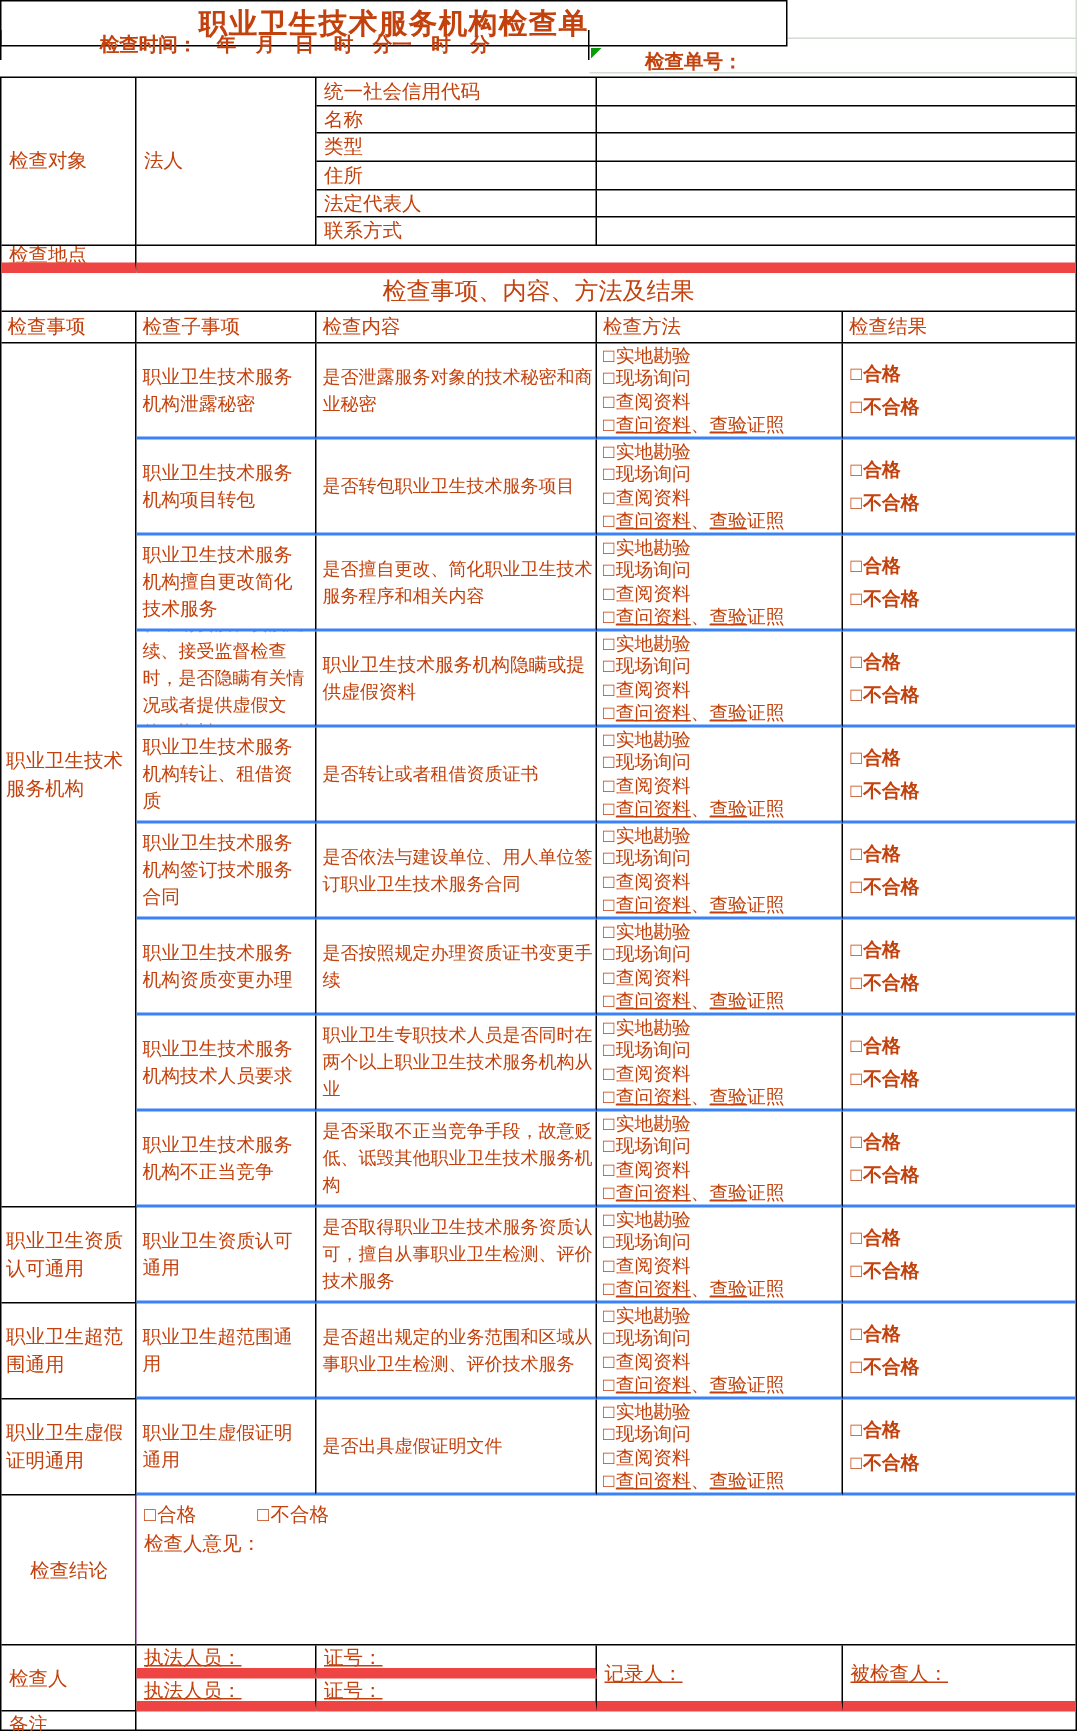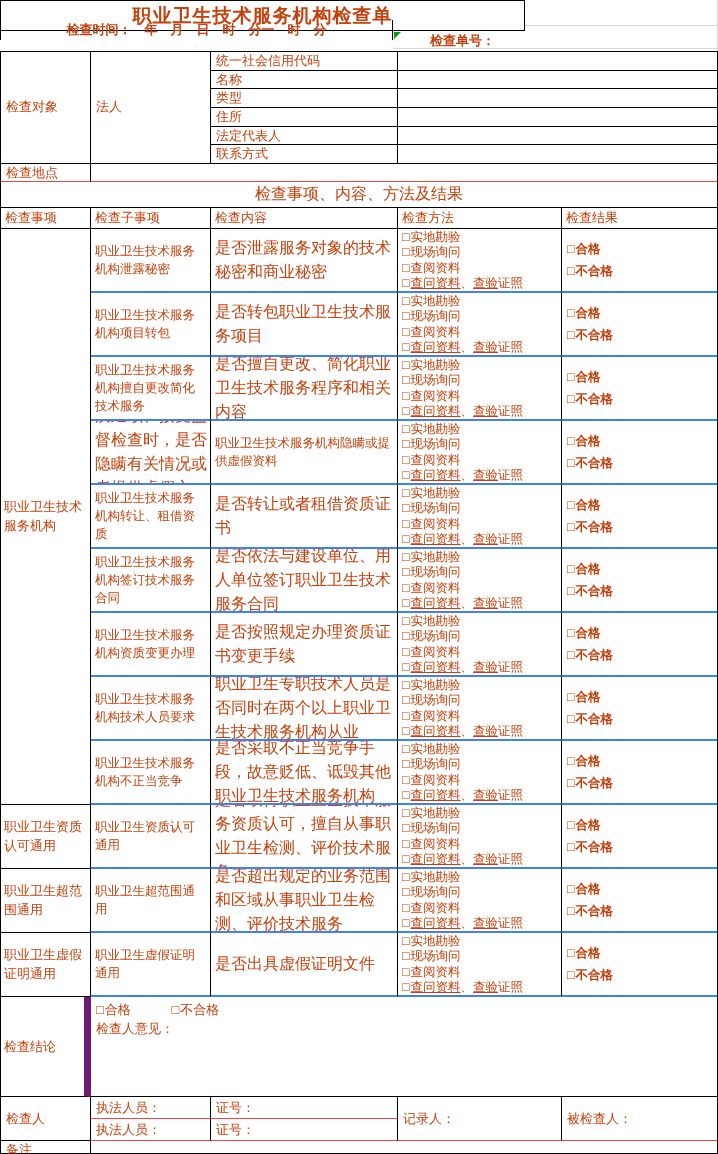--- a/index.html
+++ b/index.html
@@ -17,21 +17,21 @@
     border-left:1px solid #000;border-right:1px solid #000;display:flex;align-items:center;
     justify-content:center;font-weight:bold;z-index:2;}
   .info-right{position:absolute;left:393px;top:31px;width:325px;height:20px;box-sizing:border-box;
     display:flex;align-items:center;padding-left:37px;font-weight:bold;z-index:2;}
   .tri{position:absolute;left:394px;top:32px;width:0;height:0;
     border-top:7px solid #089a08;border-right:7px solid transparent;z-index:3;}
   
   .main{position:absolute;left:0;top:51px;width:718px;height:1103px;box-sizing:border-box;
     border:1px solid #000;display:flex;flex-direction:column;background:#fff;}
   .bd{box-sizing:border-box;overflow:hidden;}
-  .br{border-right:1px solid #000;} .bb{border-bottom:1px solid #ef4444;}
+  .br{border-right:1px solid #000;} .bb{border-bottom:7px solid #ef4444;text-decoration:underline;}
   .vc{display:flex;align-items:center;} .pl{padding-left:5px;}
   
   .subject{display:grid;grid-template-columns:90px 120px 187px 1fr;
     grid-template-rows:repeat(6,1fr);height:112px;flex:none;}
   .sc{box-sizing:border-box;border-right:1px solid #000;border-bottom:1px solid #000;
     display:flex;align-items:center;padding-left:5px;overflow:hidden;}
   .sc.last{border-right:none;}
   .loc{display:flex;height:18px;flex:none;}
   .section{height:25px;flex:none;border-bottom:1px solid #000;display:flex;align-items:center;
     justify-content:center;font-size:16px;}
@@ -41,31 +41,31 @@
   .hc:last-child{border-right:none;}
   
   .group{display:flex;flex:none;}
   .gitem{width:90px;box-sizing:border-box;border-right:1px solid #000;border-bottom:1px solid #000;
     display:flex;align-items:center;padding:0 3px;line-height:1.45;}
   .grows{flex:1;display:flex;flex-direction:column;}
   .trow{display:grid;grid-template-columns:120px 187px 164px 1fr;height:64px;flex:none;}
   .cell{box-sizing:border-box;border-right:1px solid #000;border-bottom:2px solid #3b82f6;overflow:hidden;}
   .trow .cell:last-child{border-right:none;}
   .sub{display:flex;align-items:center;padding:0 3px 0 4px;line-height:1.45;font-size:12.5px;}
-  .cont{display:flex;align-items:center;padding:0 2px 0 4px;line-height:1.5;font-size:16px;}
+  .cont{display:flex;align-items:center;padding:0 2px 0 4px;line-height:1.5;font-size:12px;}
   .meth{padding:1px 0 0 4px;font-size:12.5px;}
   .meth .m{line-height:15.4px;white-space:nowrap;}
   .res{display:flex;flex-direction:column;justify-content:center;padding-left:5px;font-size:12.5px;font-weight:bold;}
   .res .m{line-height:22px;}
   .cb{margin-right:1px;}
   u{text-decoration:underline;margin-top:12px;}
   
   .concl{display:flex;height:100px;flex:none;}
-  .clabel{width:90px;box-sizing:border-box;border-right:7px solid #701a75;border-bottom:1px solid #000;
-    display:flex;align-items:center;padding-left:3px;}
+  .clabel{width:90px;box-sizing:border-box;border-right:1px solid #701a75;border-bottom:1px solid #000;
+    display:flex;align-items:center;padding-left:19px;}
   .cbody{flex:1;box-sizing:border-box;border-bottom:1px solid #000;padding:3px 0 0 5px;line-height:19px;}
   .gap{margin-left:37px;}
   
   .insp{display:flex;height:44px;flex:none;}
   .ileft{width:90px;box-sizing:border-box;border-right:1px solid #000;border-bottom:1px solid #000;
     display:flex;align-items:center;padding-left:5px;}
   .igrid{flex:1;display:grid;grid-template-columns:120px 187px 164px 1fr;grid-template-rows:22px 22px;}
   .ic{box-sizing:border-box;display:flex;align-items:center;padding-left:5px;overflow:hidden;}
   
   .remark{display:flex;flex:1;}

